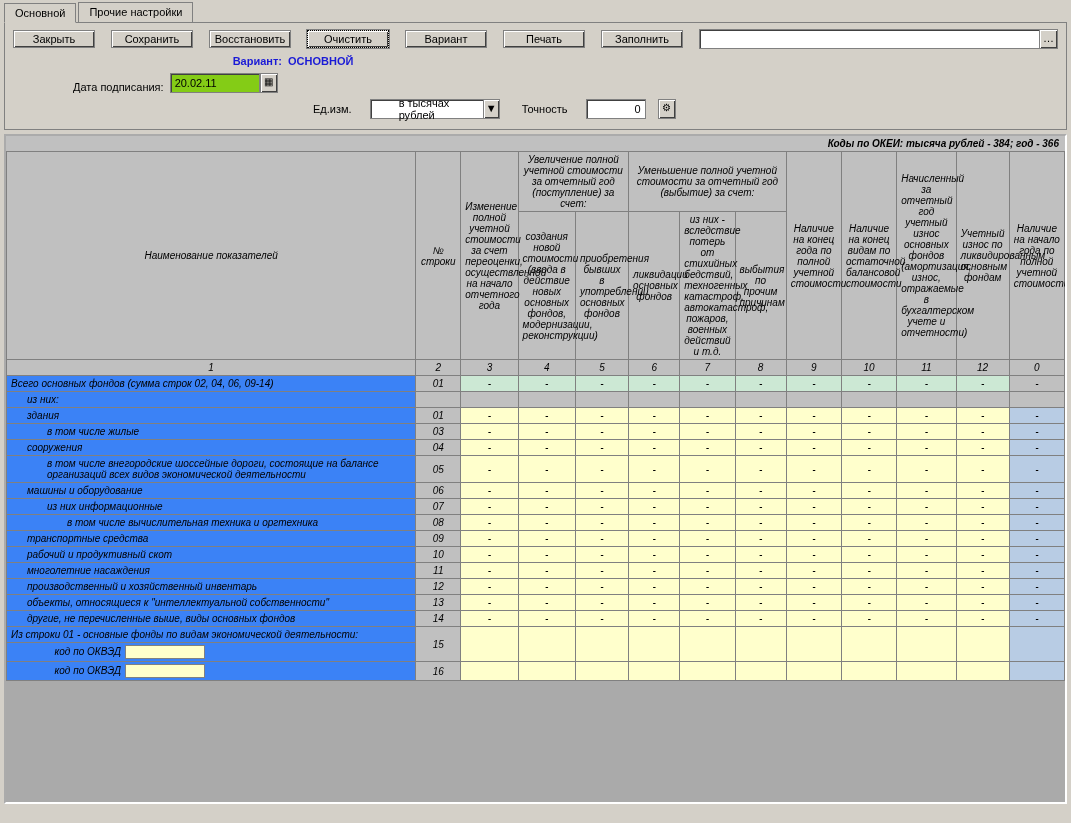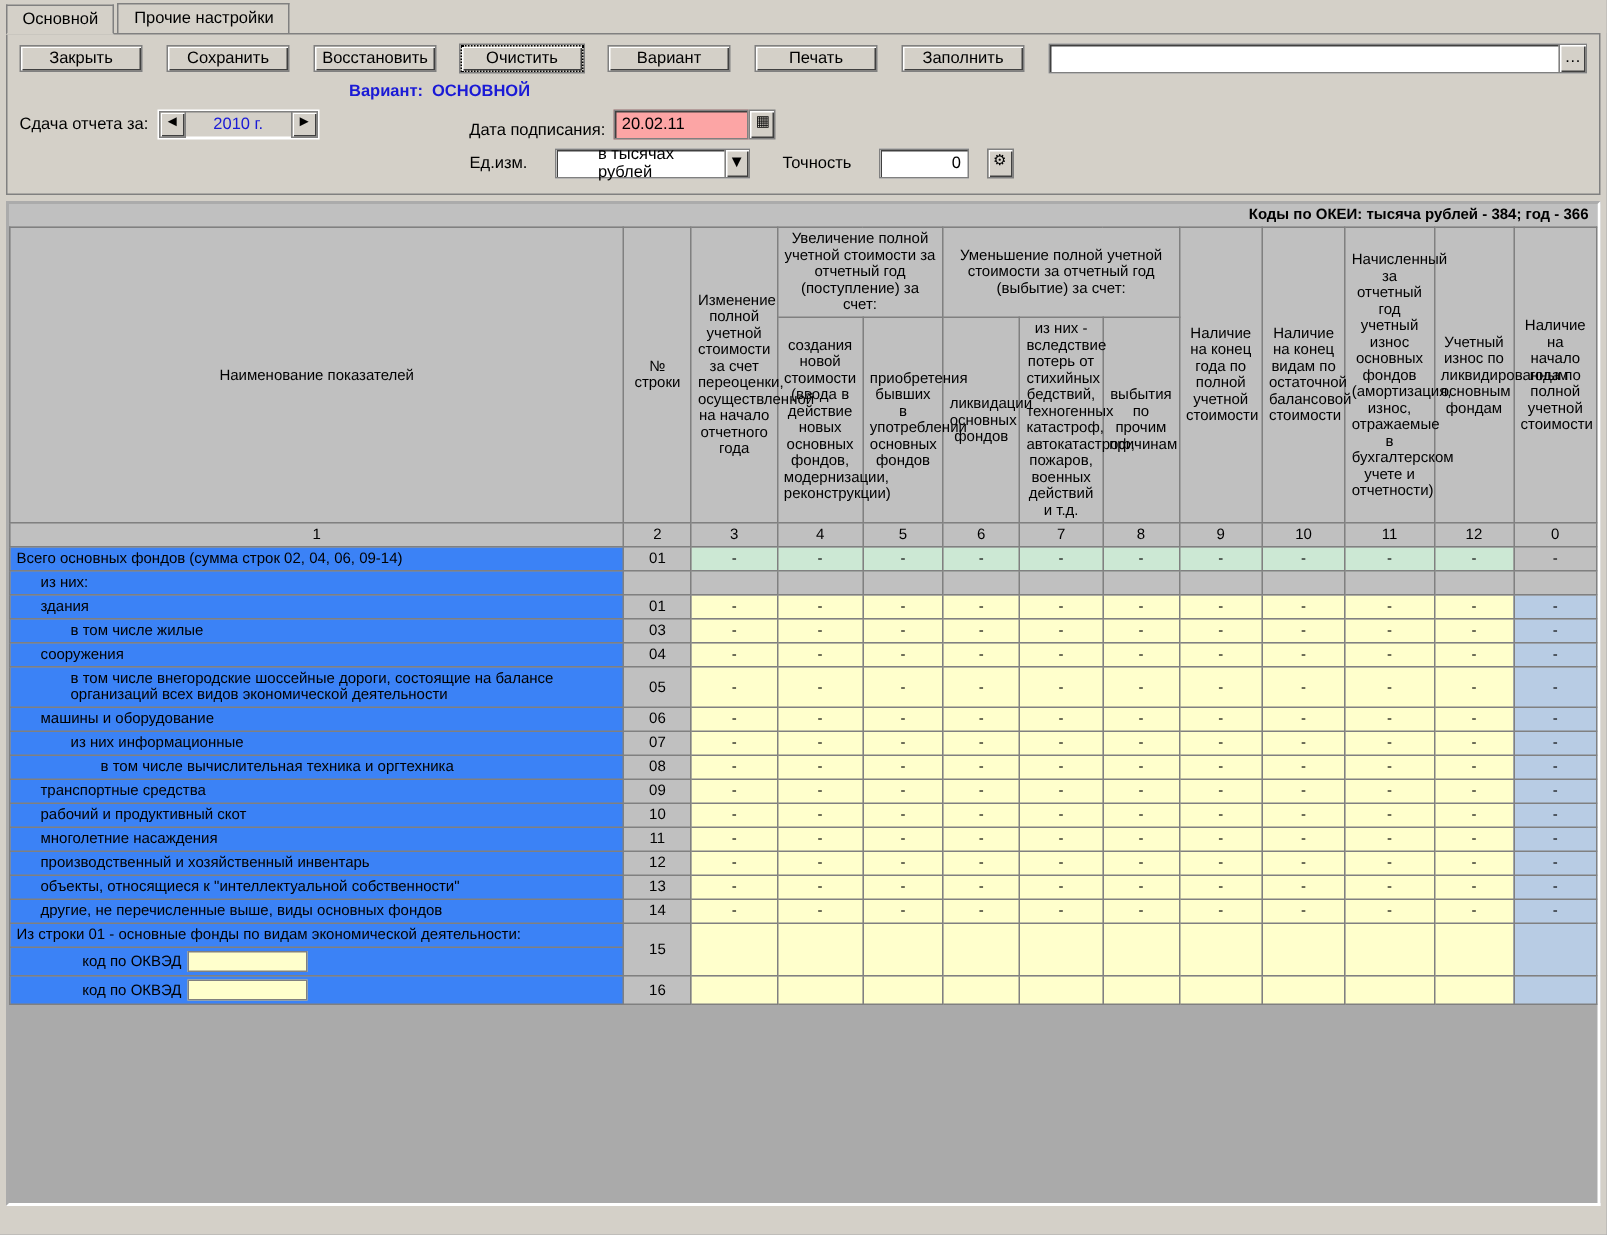--- a/index.html
+++ b/index.html
@@ -66,21 +66,21 @@
   background: #d4d0c8;
   box-shadow: inset 1px 1px 0 #fff, inset -1px -1px 0 #404040;
   text-align: center; line-height: 14px; cursor: pointer;
   font-size: 10px;
 }
 .year-val { width: 70px; text-align: center; color: #1a1ad6; line-height: 18px; }
 .txt-input {
   height: 20px;
   border: 1px solid #808080;
   box-shadow: inset 1px 1px 0 #404040;
-  background: #fca5a5;
+  background: #84cc16;
   padding: 0 4px;
   line-height: 18px;
   display: flex;
   align-items: center;
 }
 .cal-btn, .opt-btn {
   width: 18px; height: 20px;
   border: 1px solid #808080;
   background: #d4d0c8;
   box-shadow: inset 1px 1px 0 #fff, inset -1px -1px 0 #404040;
@@ -110,20 +110,21 @@
   box-shadow: inset 1px 1px 0 #404040;
   background: #fff;
   text-align: right; padding: 0 4px; line-height: 18px;
 }
 .grid-wrap {
   margin: 4px;
   border: 2px inset #fff;
   background: #aaa;
   overflow: auto;
   height: 670px;
+  font-style: italic;
 }
 .okei {
   text-align: right;
   font-weight: bold;
   font-size: 10px;
   padding: 2px 6px;
   background: #c0c0c0;
 }
 table.grid {
   border-collapse: collapse;
@@ -175,28 +176,20 @@
       <div class="dots">…</div>
     </div>
   </div>
 
   <div class="row" style="justify-content:center; margin-left:180px; margin-right:auto; width:200px;">
     <span class="bold-blue label">Вариант:</span>
     <span class="bold-blue">ОСНОВНОЙ</span>
   </div>
 
   <div class="row" style="gap:40px;">
-    <div style="display:flex;align-items:center;">
-      <span class="label">Сдача отчета за:</span>
-      <div class="year-ctrl">
-        <div class="spin">◄</div>
-        <div class="year-val">2010 г.</div>
-        <div class="spin">►</div>
-      </div>
-    </div>
     <div style="display:flex;align-items:flex-end;margin-left:60px;">
       <span class="label">Дата подписания:</span>
       <div class="txt-input" style="width:90px;">20.02.11</div>
       <div class="cal-btn">▦</div>
     </div>
   </div>
 
   <div class="row" style="margin-left:300px;gap:12px;">
     <span class="label">Ед.изм.</span>
     <div class="select">

